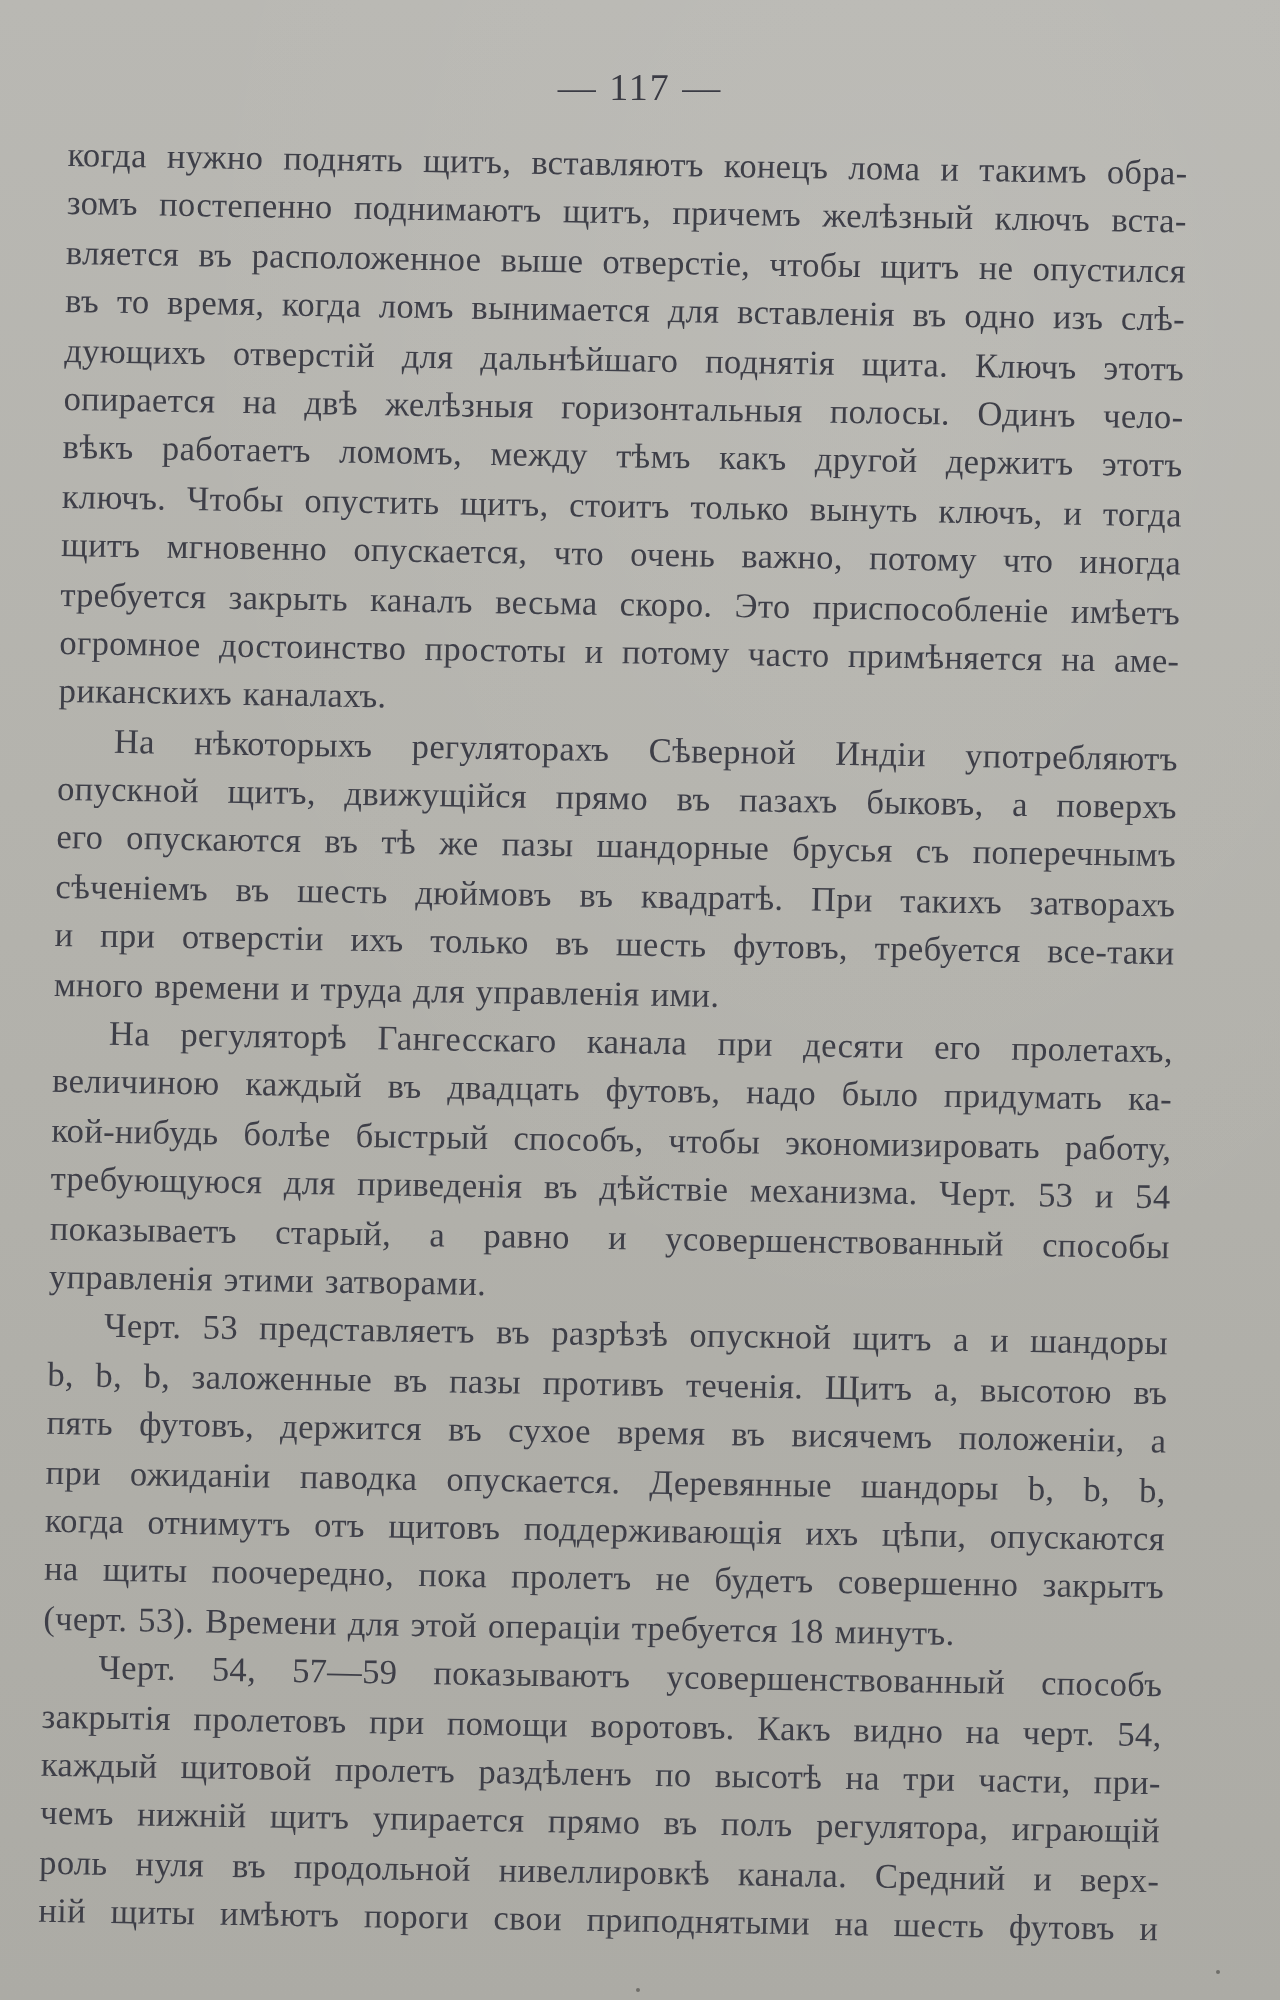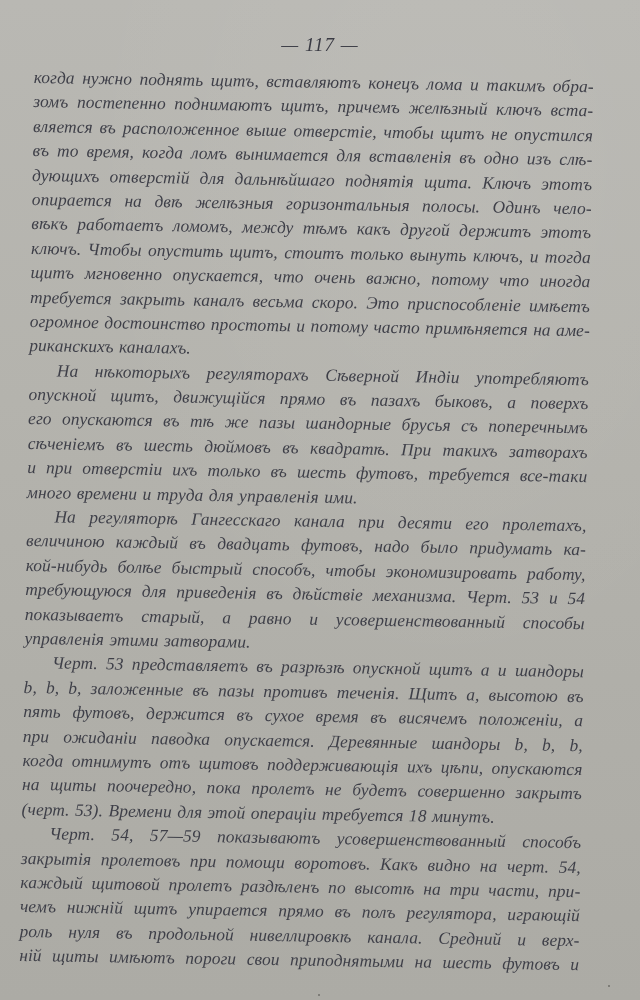--- a/index.html
+++ b/index.html
@@ -6,21 +6,20 @@
   body {
     width:640px; height:1000px; overflow:hidden;
     background: linear-gradient(180deg, #b9b8b3 0%, #b4b3ad 40%, #afaea8 75%, #acaba5 100%);
     font-family: "DejaVu Serif", "Liberation Serif", serif;
     color:#3e3f48;
     position:relative;
   }
   .page {
     position:absolute; left:0; top:0; width:640px; height:800px;
     background: radial-gradient(ellipse at 70% 20%, rgba(255,255,255,0.06), rgba(0,0,0,0) 60%);
-    font-style: italic;
   }
   .page-number {
     position:absolute; top:34px; left:0; width:640px; text-align:center;
     font-family:"Liberation Serif", serif; font-size:19px; letter-spacing:1px; color:#3a3b44;
   }
   .body-text {
     position:absolute; top:66px; left:34px; width:560px;
     transform: rotate(0.95deg); transform-origin: 0 0;
   }
   .line {

